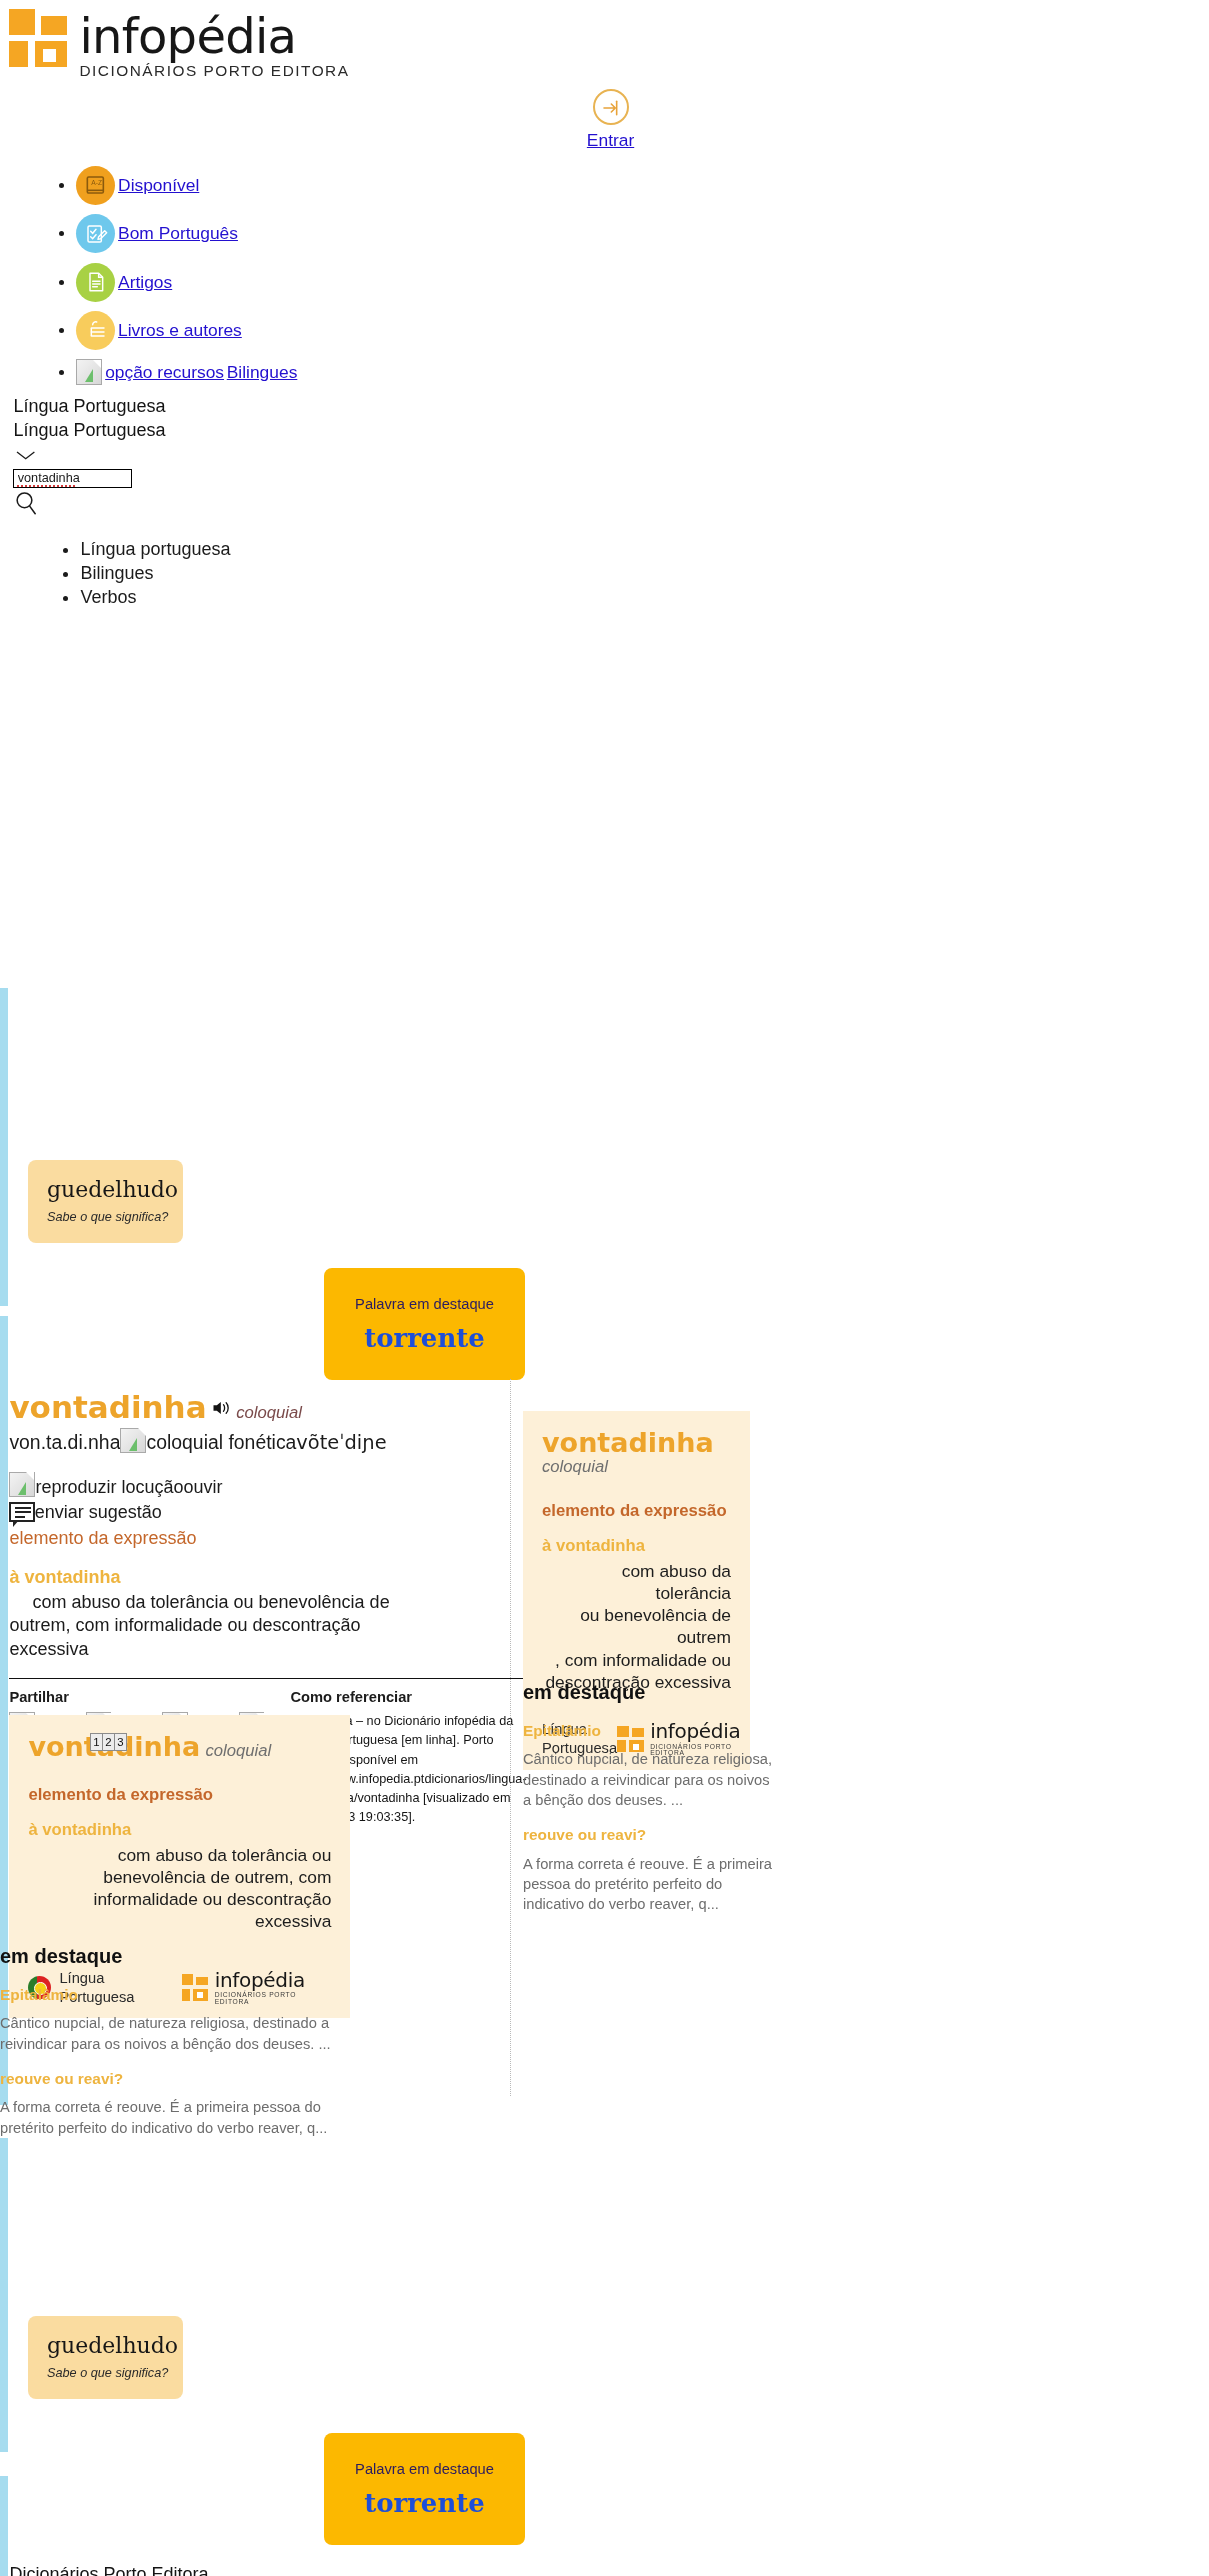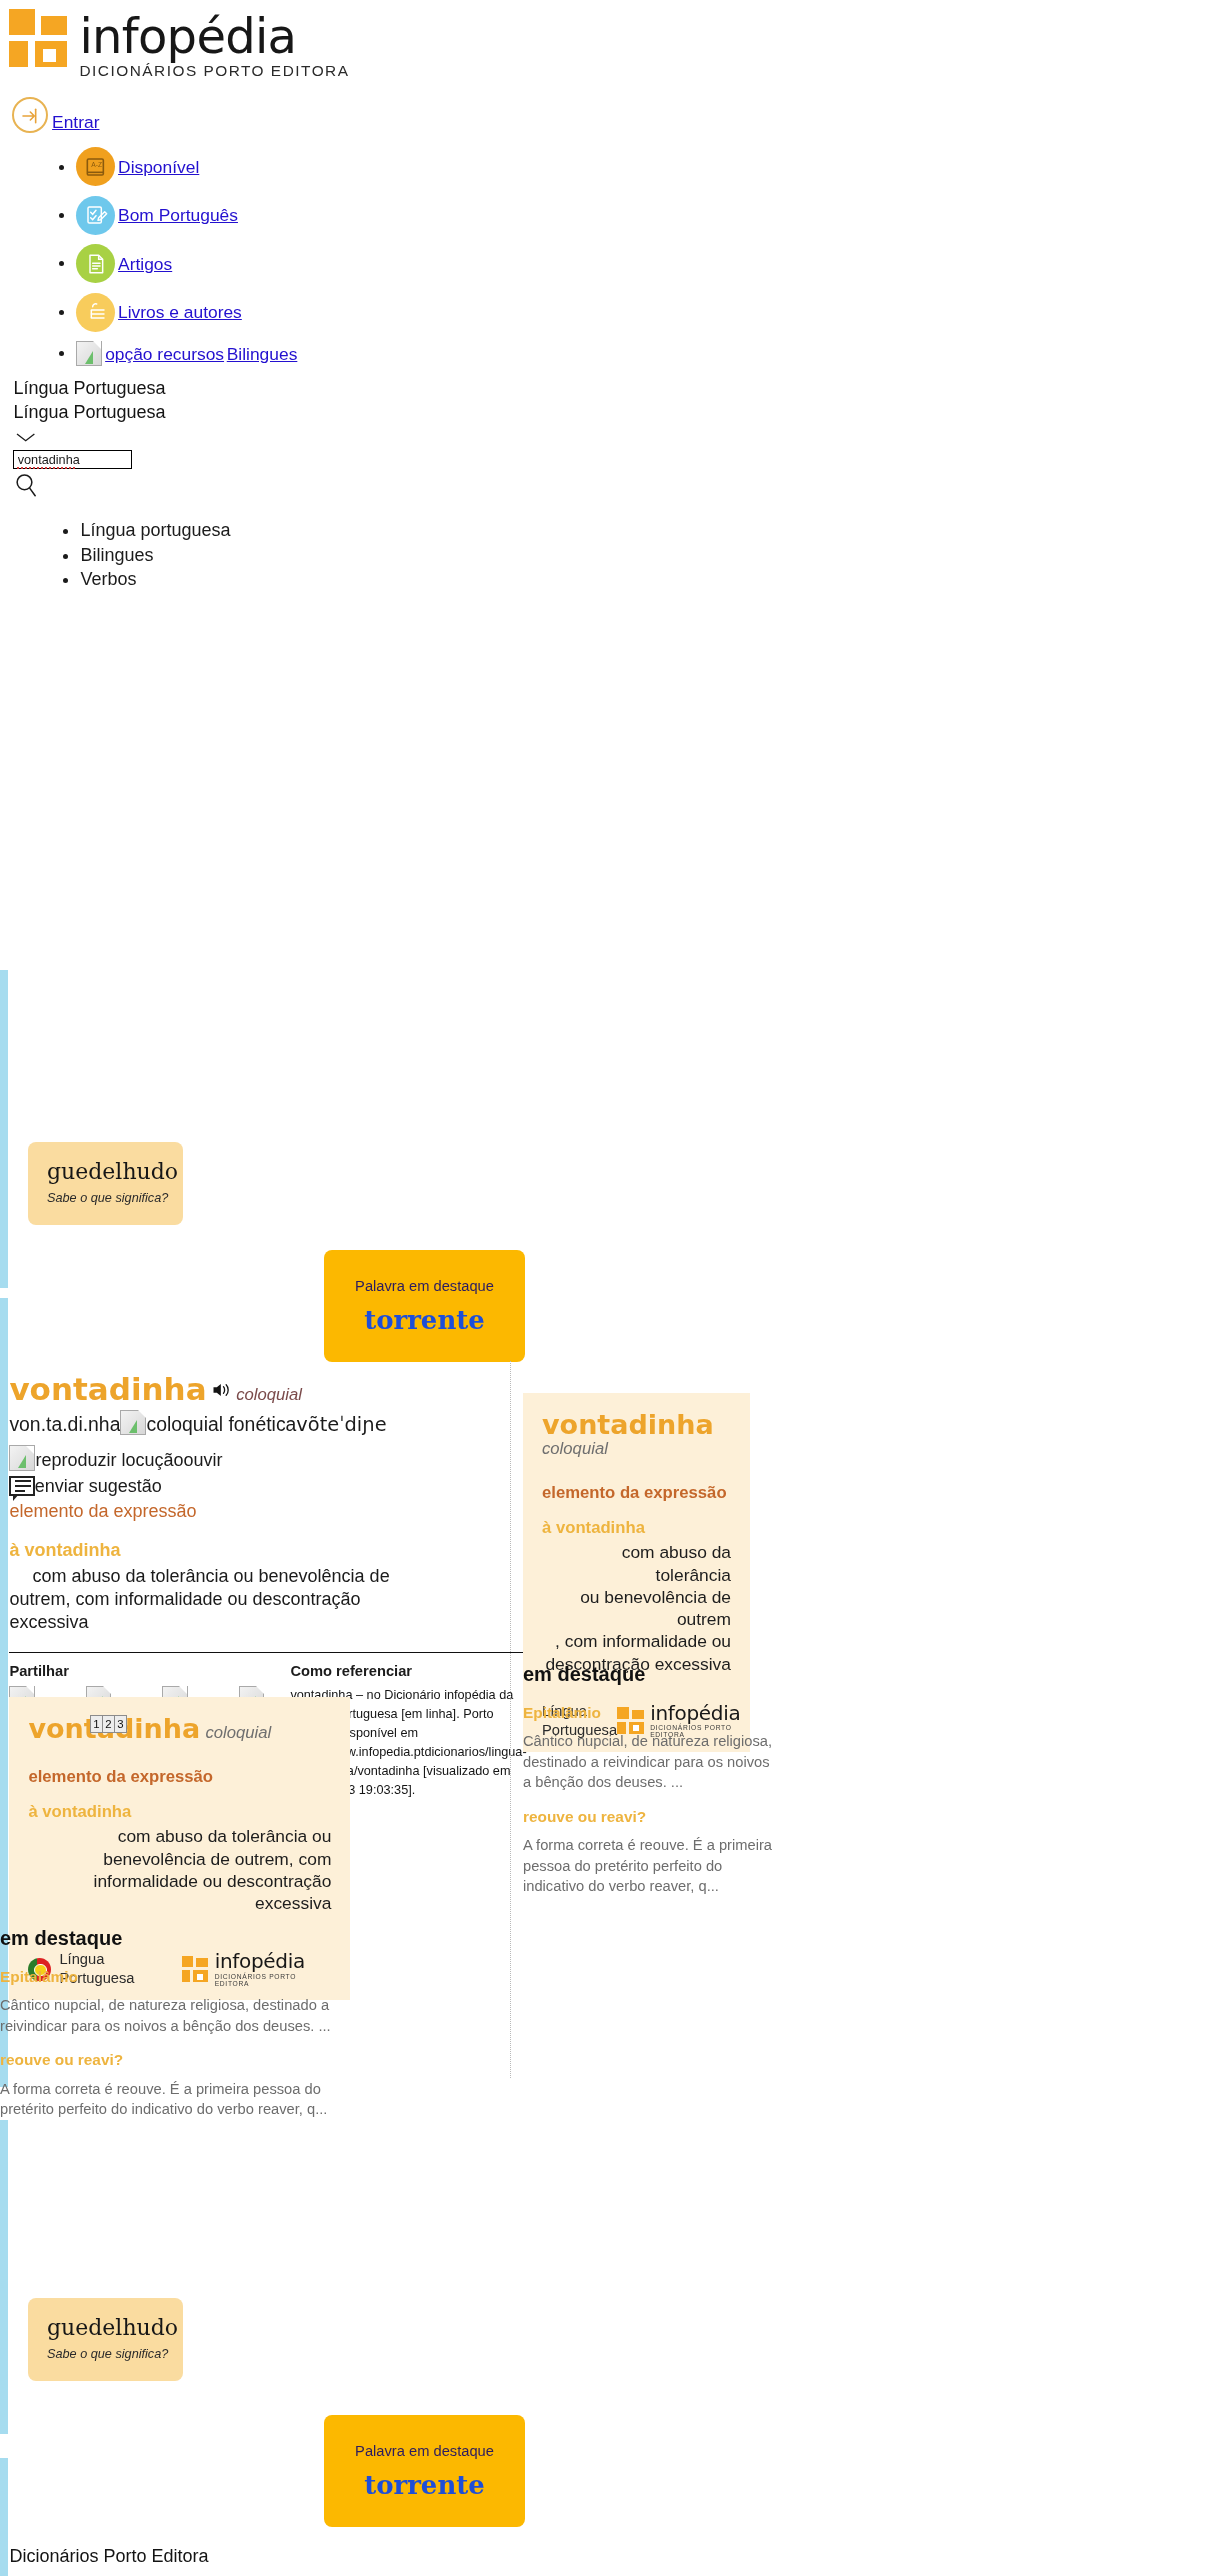--- a/index.html
+++ b/index.html
@@ -74,21 +74,21 @@
   .logo-words { line-height: 1; padding-top: 2.7px; }
   .logo-name {
     font-family: "DejaVu Sans", sans-serif;
     font-size: 48px; font-weight: 400; letter-spacing: -0.7px; color: #171717;
   }
   .logo-sub {
     font-family: "Liberation Sans", sans-serif;
     font-size: 15.4px; letter-spacing: 1.5px; color: #2a2a2a; margin-top: 3.3px;
   }
 
-  .entrar-row { display: flex; align-items: flex-end; gap: 4px; margin-top: 18px; padding-left: 2.7px; }
+  .entrar-row { display: flex; align-items: center; gap: 4px; margin-top: 10px; padding-left: 2.7px; flex-direction: column; }
   .ring {
     width: 36px; height: 36px; border: 2px solid #e8b352; border-radius: 50%;
     position: relative; flex: none;
   }
   .ring svg { position: absolute; left: 7.4px; top: 7.4px; }
 
   .navlist { margin: 14.7px 0 0 0; padding-left: 67px; }
   .navlist li { margin-bottom: 9.4px; display: list-item; }
   .navrow { display: inline-flex; align-items: center; gap: 2.7px; vertical-align: middle; }
   .navicon { width: 39px; height: 39px; border-radius: 50%; flex: none; position: relative; }
@@ -168,21 +168,21 @@
   .entry { position: absolute; left: 9.4px; width: 522px; }
   .entry-head { display: flex; align-items: baseline; gap: 5.3px; }
   .headword {
     font-family: "DejaVu Sans", sans-serif;
     font-weight: 700; font-size: 31px; color: #eda42b; line-height: 1.05;
   }
   .spk { position: relative; top: -2.7px; }
   .cat-inline { font-style: italic; font-size: 16.7px; color: #7a4a4a; }
   .syll { font-size: 19.4px; color: #1b1b1b; margin-top: 4px; }
   .ipa { font-family: "DejaVu Sans", sans-serif; }
-  .toolrow { margin-top: 8px; font-size: 18px; }
+  .toolrow { margin-top: 16px; font-size: 18px; }
   .toolrow div { margin-bottom: 2.7px; }
   .speechbubble {
     display:inline-block; width: 25.4px; height: 20px; border: 2px solid #222;
     position: relative; vertical-align: -4px; background:#fff;
   }
   .speechbubble i { position:absolute; left:3.3px; display:block; height:2px; background:#222; }
   .speechbubble i:nth-child(1){ top:2.7px; width:16px; }
   .speechbubble i:nth-child(2){ top:7.4px; width:16px; }
   .speechbubble i:nth-child(3){ top:12px; width:10.7px; }
   .speechbubble::after{ content:""; position:absolute; left:2px; bottom:-7.4px;

